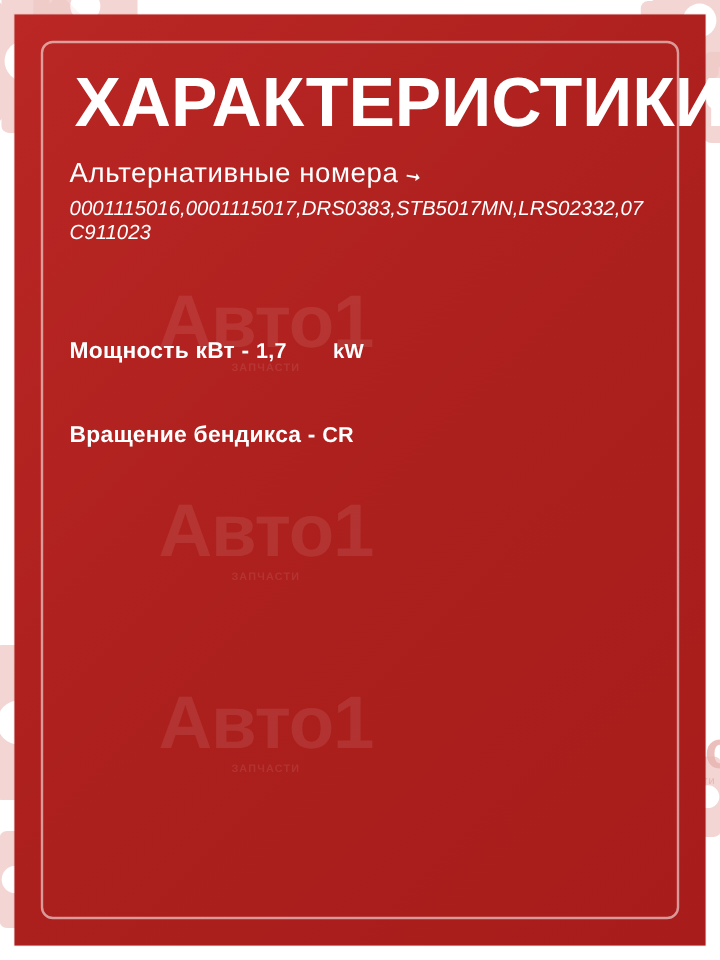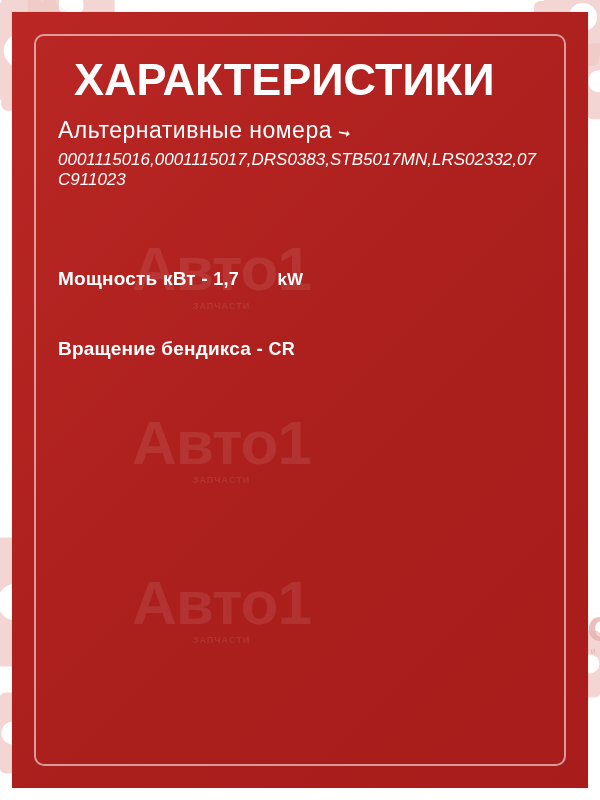--- a/index.html
+++ b/index.html
@@ -145,25 +145,25 @@
 
   .content {
     position: absolute;
     left: 46px;
     top: 44px;
     right: 40px;
   }
 
   .title {
     color: #ffffff;
-    font-size: 45px;
+    font-size: 58px;
     font-weight: bold;
     letter-spacing: 0px;
     line-height: 1.05;
-    margin: 0 0 14px 16px;
+    margin: 0 0 14px 4px;
     white-space: nowrap;
   }
 
   .alt-heading {
     color: #ffffff;
     font-size: 23px;
     margin: 0 0 6px 0;
     letter-spacing: 0.5px;
     font-weight: 400;
   }

